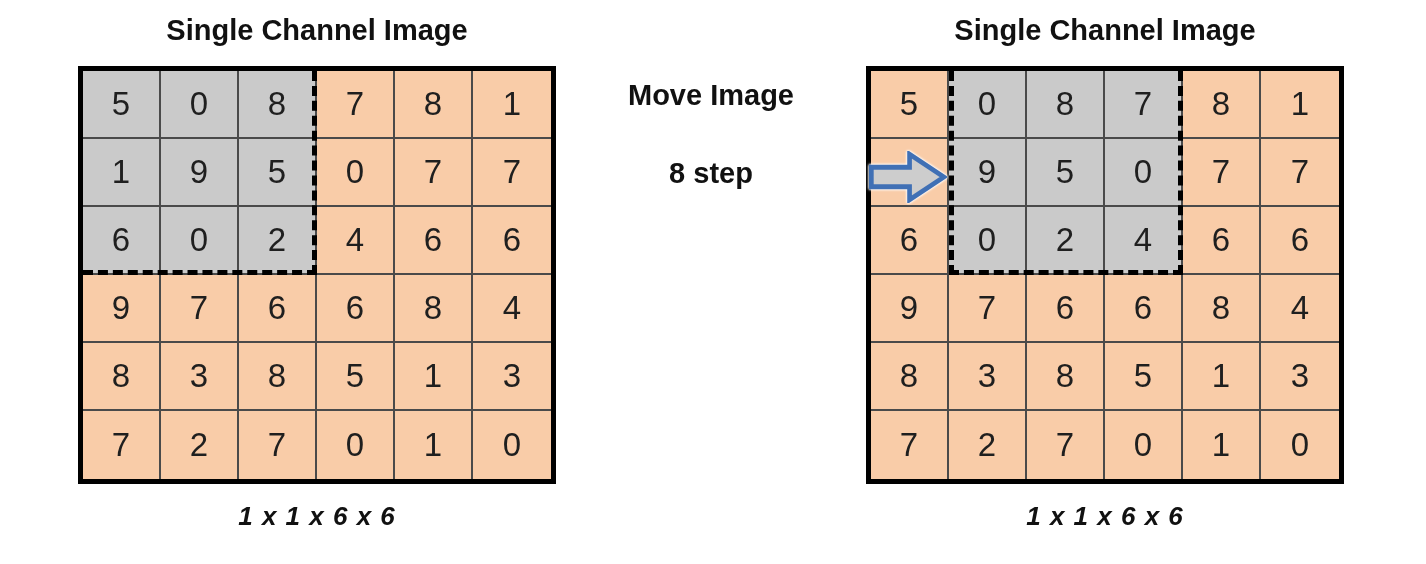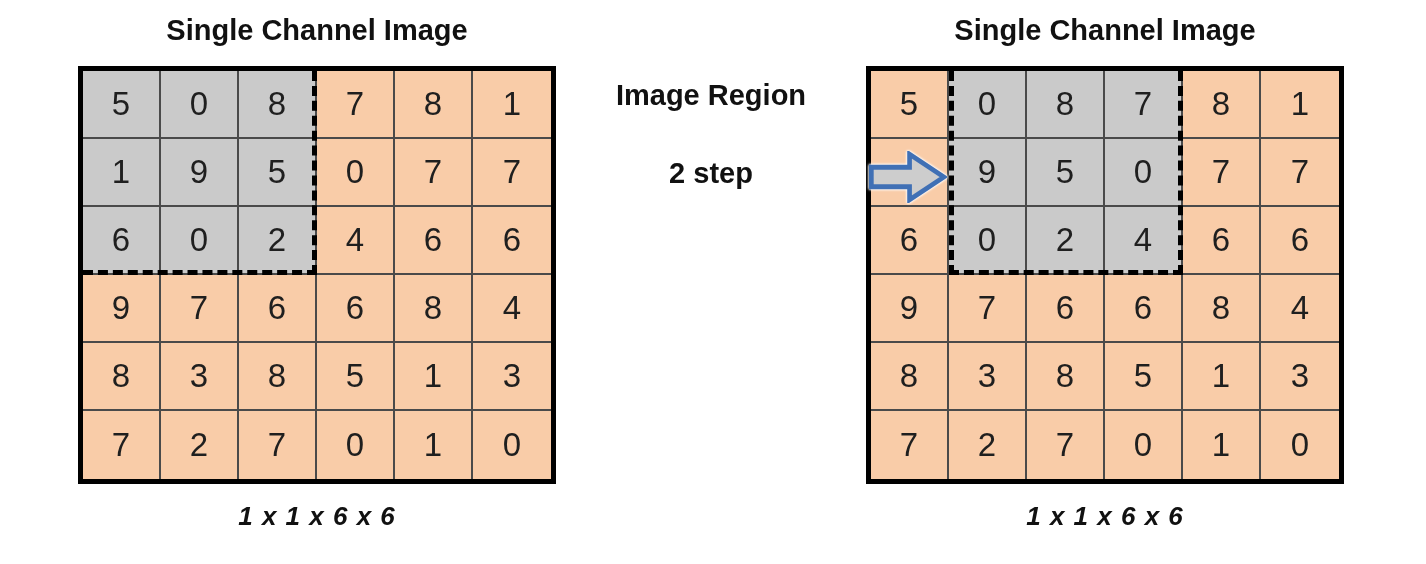--- a/index.html
+++ b/index.html
@@ -107,22 +107,22 @@
           <div class="cell last-row" style="background: rgb(249, 204, 168); color: rgb(31, 31, 31);">0</div>
           <div class="cell last-row" style="background: rgb(249, 204, 168); color: rgb(31, 31, 31);">1</div>
           <div class="cell last-col last-row" style="background: rgb(249, 204, 168); color: rgb(31, 31, 31);">0</div>
         </div>
       <div class="region" style="left: 0px; top: 0px; width: 234px; height: 204px; border-right: 5px dashed rgb(0, 0, 0); border-bottom: 5px dashed rgb(0, 0, 0);"></div>
     </div>
     <div class="fig-caption">1 x 1 x 6 x 6</div>
   </section>
 
   <div class="middle">
-    <div class="middle-line">Image Region</div>
-    <div class="middle-line">2 step</div>
+    <div class="middle-line">Move Image</div>
+    <div class="middle-line">8 step</div>
   </div>
 
   <section class="figure fig-right">
     <h2 class="fig-title">Single Channel Image</h2>
     <div class="grid-wrap">
       <div class="grid">
           <div class="cell" style="background: rgb(249, 204, 168); color: rgb(31, 31, 31);">5</div>
           <div class="cell" style="background: rgb(202, 202, 202); color: rgb(31, 31, 31);">0</div>
           <div class="cell" style="background: rgb(202, 202, 202); color: rgb(31, 31, 31);">8</div>
           <div class="cell" style="background: rgb(202, 202, 202); color: rgb(31, 31, 31);">7</div>

